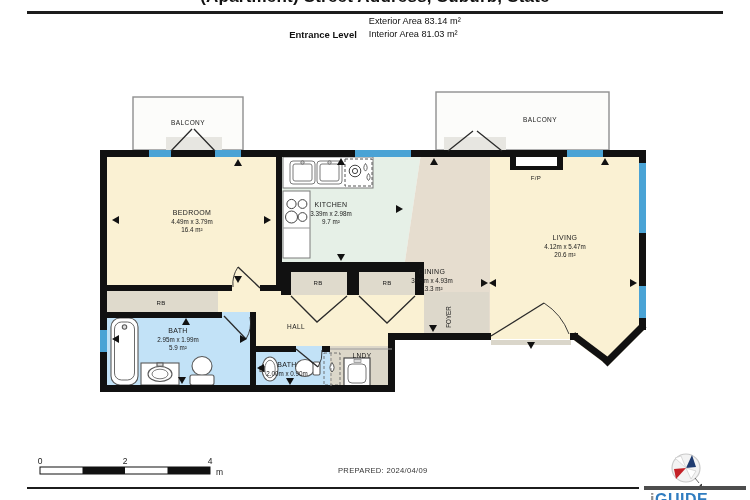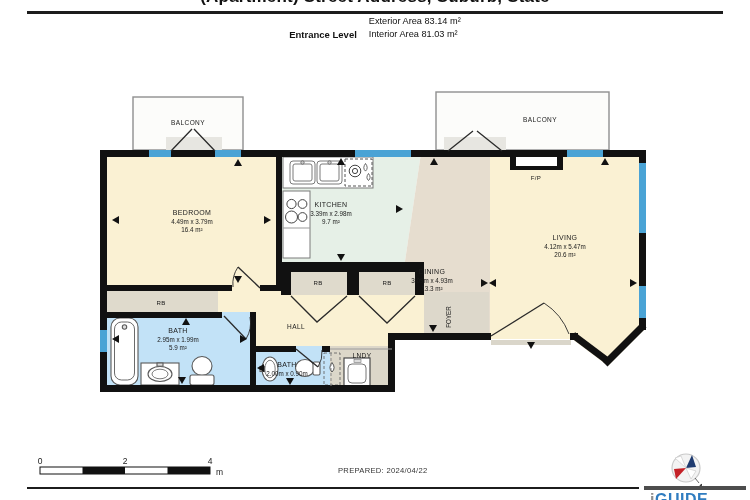--- a/index.html
+++ b/index.html
@@ -248,21 +248,21 @@
       <rect x="40" y="467" width="170" height="7" fill="#ffffff" stroke="#111" stroke-width="1"></rect>
       <rect x="82.5" y="467" width="42.5" height="7" fill="#111"></rect>
       <rect x="167.5" y="467" width="42.5" height="7" fill="#111"></rect>
       <text x="40" y="464" text-anchor="middle" class="tick">0</text>
       <text x="125" y="464" text-anchor="middle" class="tick">2</text>
       <text x="210" y="464" text-anchor="middle" class="tick">4</text>
       <text x="216" y="475" text-anchor="start" class="tick">m</text>
     </g>
   </svg>
 
-  <div class="prepared">PREPARED: 2024/04/22</div>
+  <div class="prepared">PREPARED: 2024/04/09</div>
   <div class="rule-bottom"></div>
 
   <svg class="compass" width="40" height="44">
     <circle cx="18" cy="17" r="14" fill="#f3f3f3" stroke="#c9c9c9" stroke-width="1.2"></circle>
     <polygon points="18,17 24,4 28,16" fill="#1f3b70"></polygon>
     <polygon points="18,17 28,20 23,28" fill="#ffffff" stroke="#c4c4c4" stroke-width=".6"></polygon>
     <polygon points="18,17 8,28 6,18" fill="#c42127"></polygon>
     <polygon points="18,17 7,7 13,5" fill="#ffffff" stroke="#c4c4c4" stroke-width=".6"></polygon>
     <line x1="27" y1="27" x2="31" y2="32" stroke="#555" stroke-width=".9"></line>
     <text x="33" y="38" font-size="6.5" font-weight="bold" fill="#333" text-anchor="middle" transform="rotate(40 33 36)">N</text>

